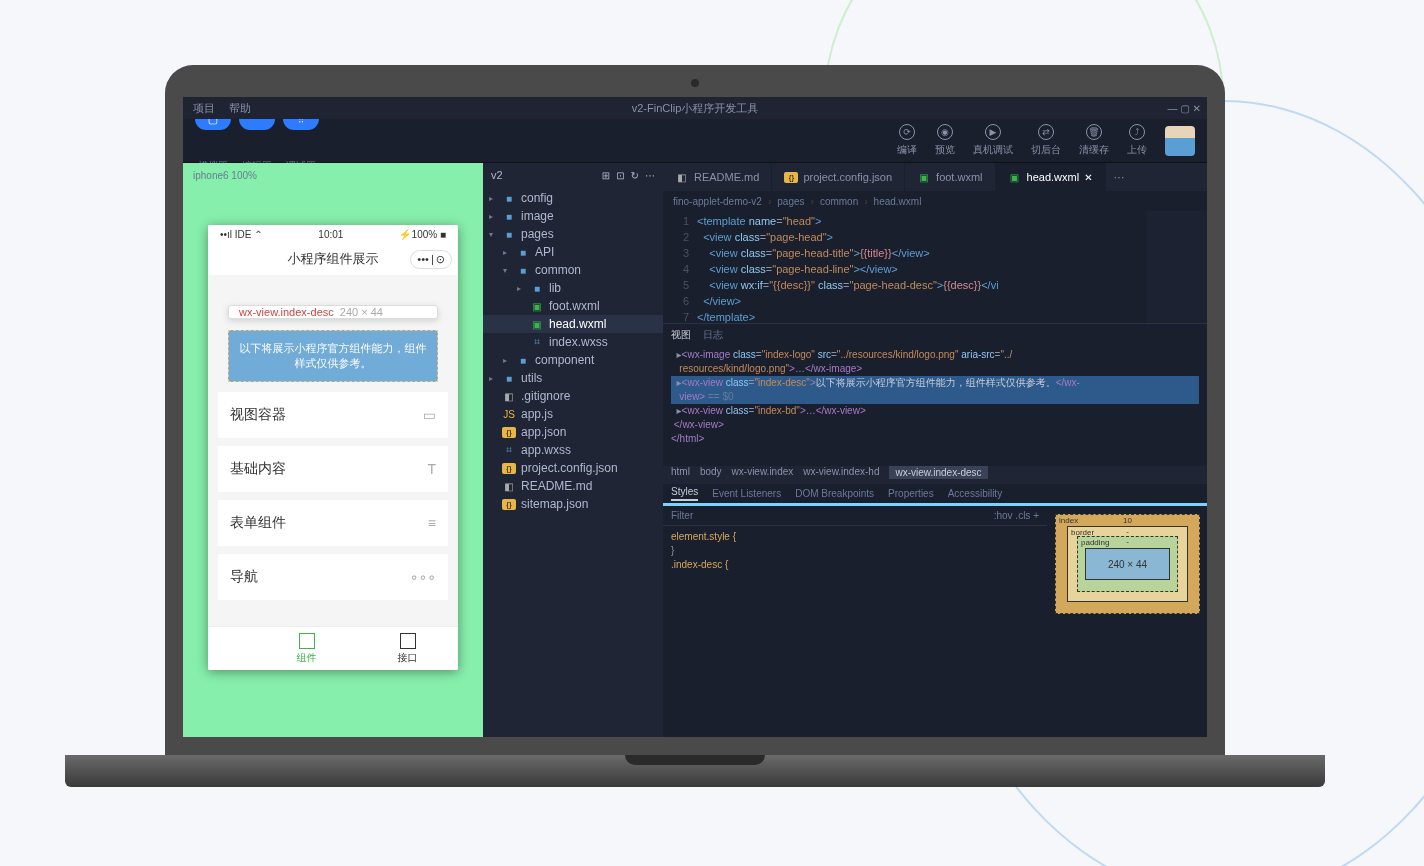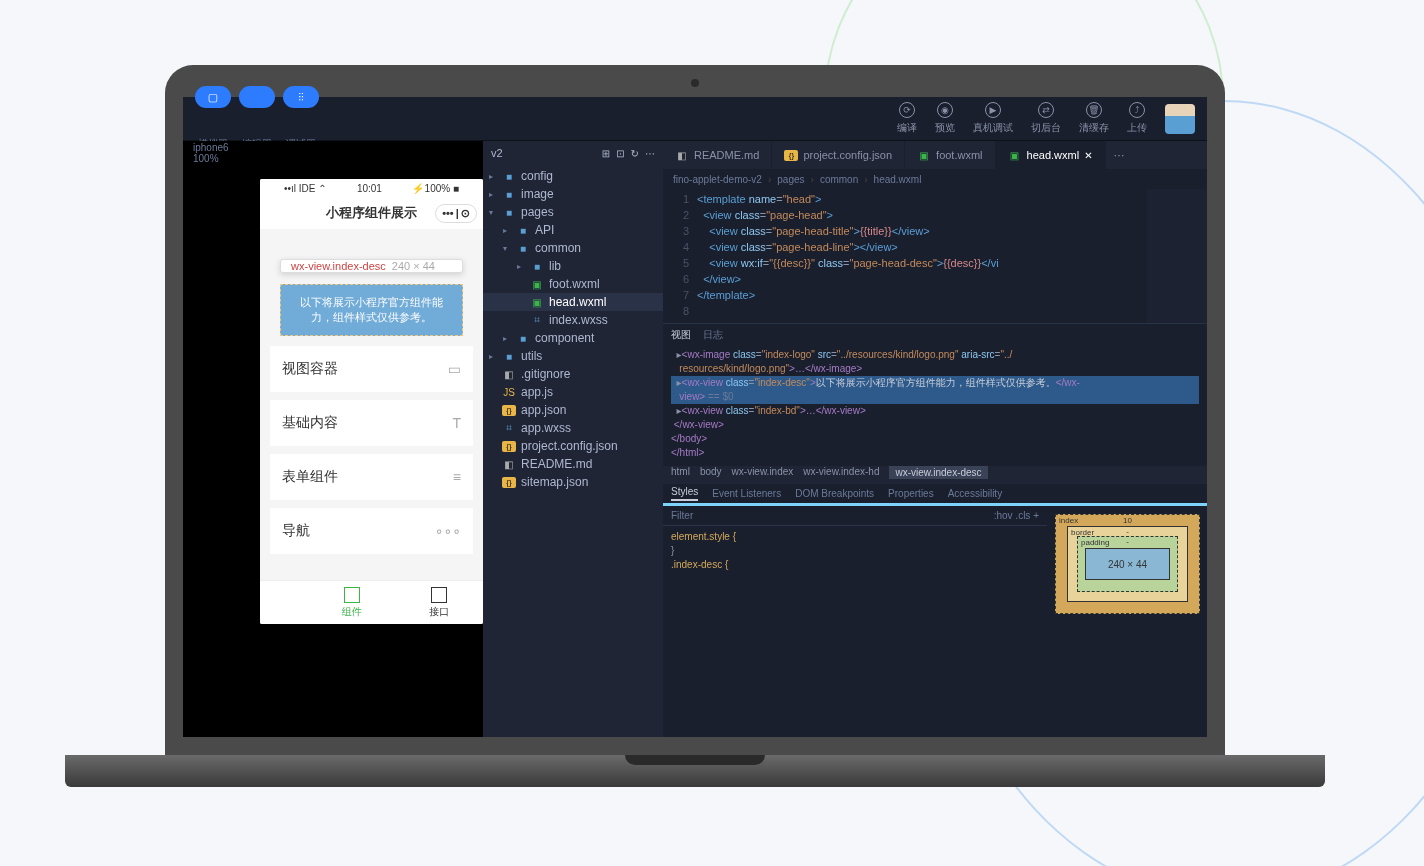--- a/index.html
+++ b/index.html
@@ -33,25 +33,25 @@
 .tool-lbl { font-size: 10px; color: #6a7a99; margin-top: 27px; }
 .tool-right { display: flex; gap: 18px; align-items: center; }
 .tool-icon-btn { display: flex; flex-direction: column; align-items: center; gap: 3px; font-size: 10px; color: #8a92a8; }
 .tool-icon-btn .ic { width: 16px; height: 16px; border: 1px solid #8a92a8; border-radius: 50%; display: flex; align-items: center; justify-content: center; font-size: 9px; }
 .avatar { width: 30px; height: 30px; background: linear-gradient(#e8d4b8 40%, #5a9fd4 40%); border-radius: 4px; }
 
 
 .body { flex: 1; display: flex; min-height: 0; }
 
 
-.sim-panel { width: 300px; background: #000000; display: flex; flex-direction: row; }
+.sim-panel { width: 300px; background: #86efac; display: flex; flex-direction: column; }
 .sim-hdr { height: 24px; padding: 0 10px; display: flex; align-items: center; font-size: 10px; color: #6a7a99; }
 .phone { background: #fff; margin: 38px auto 0; width: 250px; height: 445px; border-radius: 2px; display: flex; flex-direction: column; color: #333; overflow: hidden; box-shadow: 0 2px 12px rgba(0,0,0,.4); }
-.ph-status { height: 18px; display: flex; justify-content: space-between; align-items: center; padding: 0 24px; font-size: 10px; background: #fff; }
-.ph-nav { height: 32px; display: flex; align-items: center; justify-content: center; position: relative; font-size: 13px; font-weight: 700; }
+.ph-status { height: 18px; display: flex; justify-content: space-between; align-items: center; padding: 0 12px; font-size: 10px; background: #fff; }
+.ph-nav { height: 32px; display: flex; align-items: center; justify-content: center; position: relative; font-size: 13px; font-weight: 400; }
 .ph-caps { position: absolute; right: 6px; display: flex; gap: 2px; border: 1px solid #ddd; border-radius: 12px; padding: 2px 6px; font-size: 11px; }
 .ph-body { flex: 1; background: #f5f5f5; padding: 10px; overflow: hidden; position: relative; }
 .tooltip { position: absolute; top: 30px; left: 20px; right: 20px; background: #fff; border: 1px solid #ddd; border-radius: 3px; padding: 0 10px; font-size: 11px; box-shadow: 0 2px 6px rgba(0,0,0,.15); z-index: 2; }
 .tooltip .el { color: #c44; }
 .tooltip .sz { color: #aaa; margin-left: 6px; }
 .hl-block { background: #5a9fd4; color: #fff; opacity: .85; margin: 45px 10px 10px; padding: 10px; font-size: 11px; text-align: center; border: 1px dashed #f4c066; }
 .ph-row { background: #fff; margin: 8px 0; padding: 14px 12px; display: flex; justify-content: space-between; align-items: center; font-size: 14px; }
 .ph-row .ric { color: #aaa; font-size: 14px; }
 .ph-tabbar { height: 44px; display: flex; border-top: 1px solid #eee; background: #fff; }
 .ph-tab { flex: 1; display: flex; flex-direction: column; align-items: center; justify-content: center; font-size: 10px; gap: 2px; }
@@ -128,20 +128,28 @@
 
 <div class="bg-curve-green"></div>
 <div class="bg-curve-blue"></div>
 
 <div class="laptop">
   <div class="laptop-screen">
     <div class="laptop-cam"></div>
 
     <div class="app">
 
+      <div class="titlebar">
+        <div class="titlebar-menu" id="titlebar-menu">
+            <span>项目</span>
+            <span>帮助</span>
+          </div>
+        <div class="titlebar-title">v2-FinClip小程序开发工具</div>
+        <div class="win-ctrl">— ▢ ✕</div>
+      </div>
 
       <div class="toolbar">
         <div class="tool-left" id="tool-left">
             <div class="tool-btn-grp">
      <div class="tool-pill">▢</div>
               <div class="tool-lbl">模拟器</div>
             </div>
             <div class="tool-btn-grp">
      <div class="tool-pill"></div>
               <div class="tool-lbl">编辑器</div>
@@ -389,21 +397,20 @@
                 <span class="act">视图</span>
                 <span class="">日志</span>
               </div>
             <div class="dt-dom" id="dt-dom">
                 <div class="ln ">  ▸<span class="tag">&lt;wx-image</span> <span class="attr">class</span>=<span class="str">"index-logo"</span> <span class="attr">src</span>=<span class="str">"../resources/kind/logo.png"</span> <span class="attr">aria-src</span>=<span class="str">"../</span></div>
                 <div class="ln ">   <span class="str">resources/kind/logo.png"</span><span class="tag">&gt;…&lt;/wx-image&gt;</span></div>
                 <div class="ln hl">  ▸<span class="tag">&lt;wx-view</span> <span class="attr">class</span>=<span class="str">"index-desc"</span><span class="tag">&gt;</span><span class="txt">以下将展示小程序官方组件能力，组件样式仅供参考。</span><span class="tag">&lt;/wx-</span></div>
                 <div class="ln hl">   <span class="tag">view&gt;</span> <span class="sel">== $0</span></div>
                 <div class="ln ">  ▸<span class="tag">&lt;wx-view</span> <span class="attr">class</span>=<span class="str">"index-bd"</span><span class="tag">&gt;…&lt;/wx-view&gt;</span></div>
                 <div class="ln "> <span class="tag">&lt;/wx-view&gt;</span></div>
-                <div class="ln "><span class="tag">&lt;/body&gt;</span></div>
                 <div class="ln "><span class="tag">&lt;/html&gt;</span></div>
               </div>
             <div class="dt-crumbs" id="dt-crumbs">
                 <span class="">html</span>
                 <span class="">body</span>
                 <span class="">wx-view.index</span>
                 <span class="">wx-view.index-hd</span>
                 <span class="act">wx-view.index-desc</span>
               </div>
             <div class="dt-subtabs" id="dt-subtabs">

